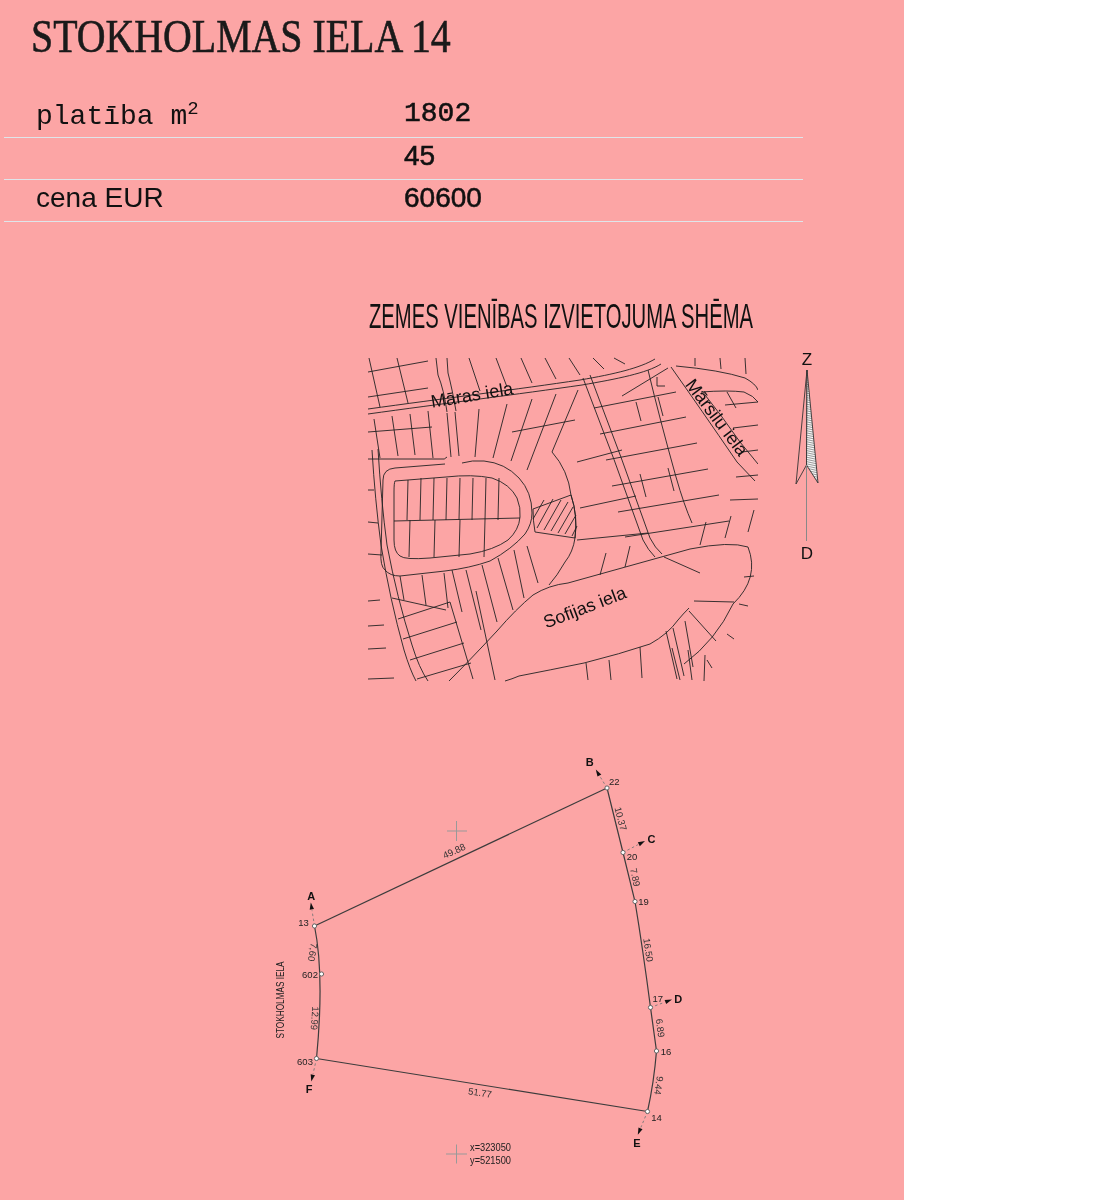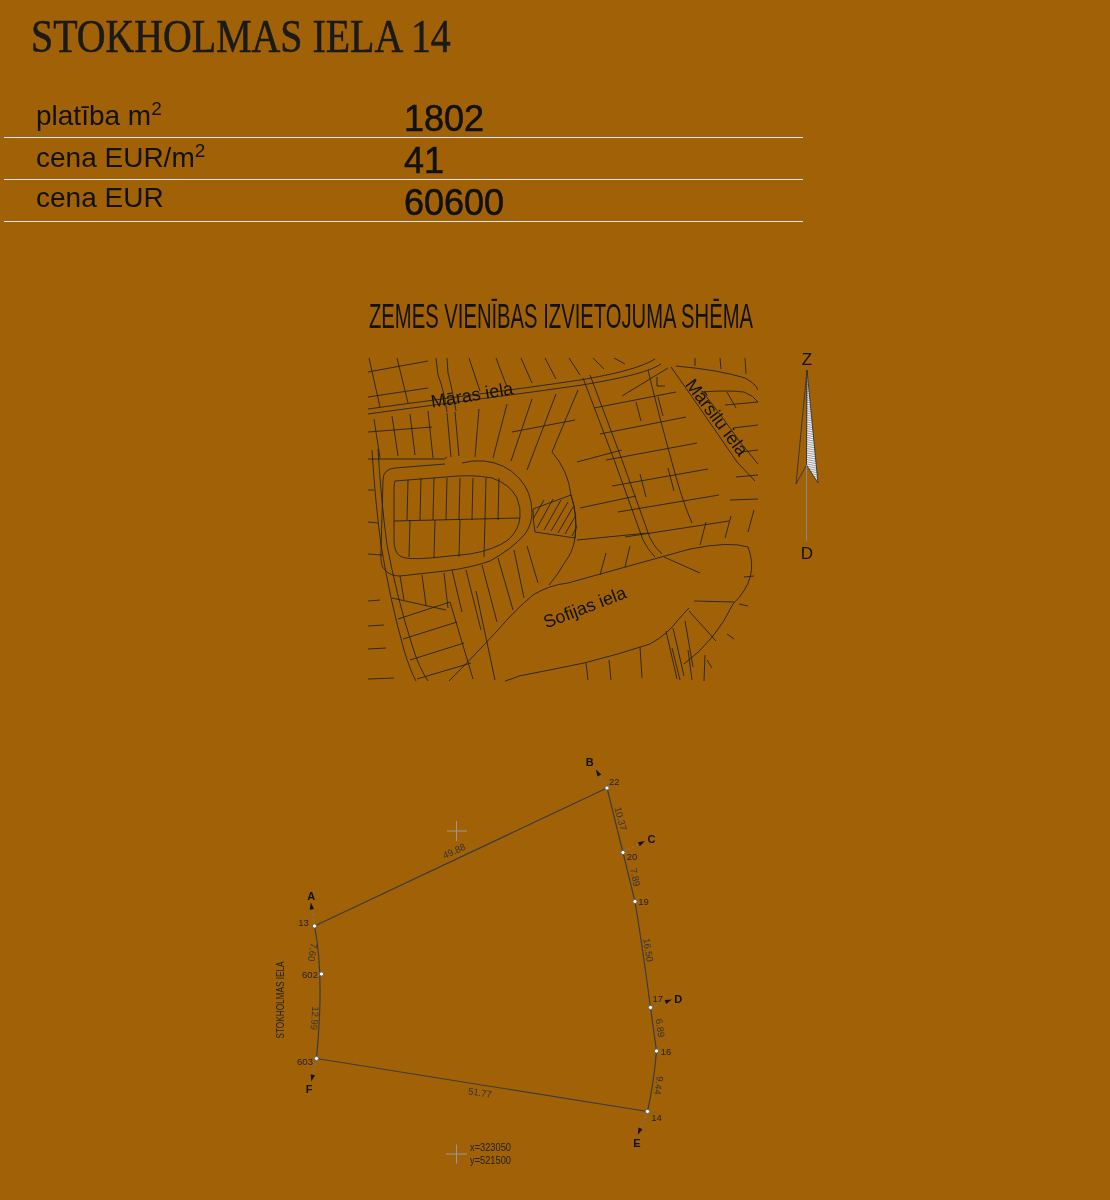--- a/index.html
+++ b/index.html
@@ -1,36 +1,35 @@
 <!DOCTYPE html>
 <html><head>
 <meta charset="utf-8">
 <style>
   html,body{margin:0;padding:0;background:#fff;}
-  #page{position:relative;width:1110px;height:1200px;background:#a16207;overflow:hidden;
+  #page{position:relative;width:904px;height:1200px;background:#fca5a5;overflow:hidden;
         font-family:"Liberation Sans",sans-serif;}
   #title{position:absolute;left:31px;top:10px;font-family:"Liberation Serif",serif;
          font-size:46px;font-weight:400;color:#1a1a1a;white-space:nowrap;-webkit-text-stroke:0.6px #1a1a1a;
          transform:scaleX(0.866);transform-origin:0 0;}
   .row{position:absolute;left:4px;width:799px;height:42px;border-bottom:1px solid #dfe5ea;}
   .lbl{position:absolute;left:32px;top:3px;font-size:28px;color:#111;}
-  .val{position:absolute;left:400px;top:3px;font-size:36px;color:#111;-webkit-text-stroke:0.55px #111;}
+  .val{position:absolute;left:400px;top:3px;font-size:28px;color:#111;-webkit-text-stroke:0.55px #111;}
   sup{font-size:19px;}
 </style>
 </head>
 <body>
 <div id="page">
   <div id="title">STOKHOLMAS IELA 14</div>
-  <div class="row" style="top:95px;">
+  <div class="row" style="top:95px;font-family:Liberation Mono, monospace;">
       <span class="lbl">platība m<sup>2</sup></span>
       <span class="val">1802</span>
     </div>
   <div class="row" style="top:137px;">
-      <span class="lbl">cena EUR/m<sup>2</sup></span>
-      <span class="val">41</span>
+      <span class="val">45</span>
     </div>
   <div class="row" style="top:179px;text-align:center;">
       <span class="lbl">cena EUR</span>
       <span class="val">60600</span>
     </div>
 
   <svg id="art" width="1110" height="1200" viewBox="0 0 1110 1200" style="position:absolute;left:0;top:0;" xmlns="http://www.w3.org/2000/svg">
     <defs>
       <clipPath id="mapclip">
           <rect x="368" y="357" width="390" height="325"></rect>

